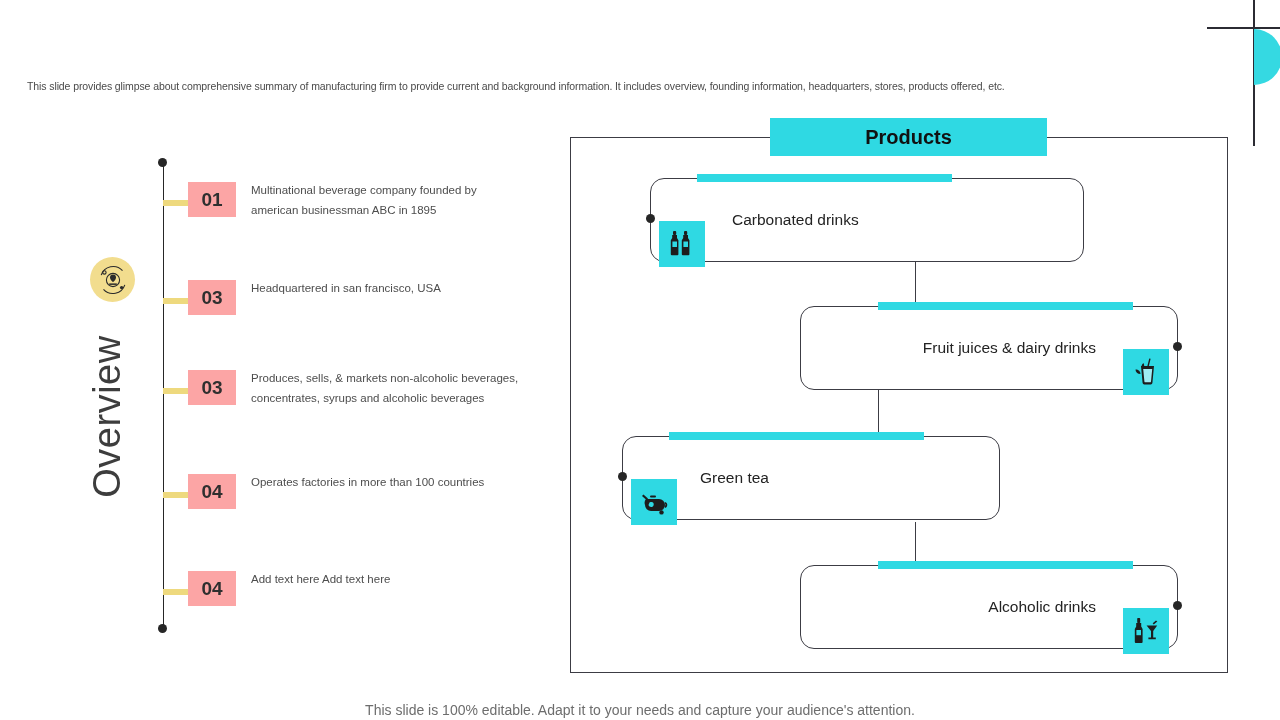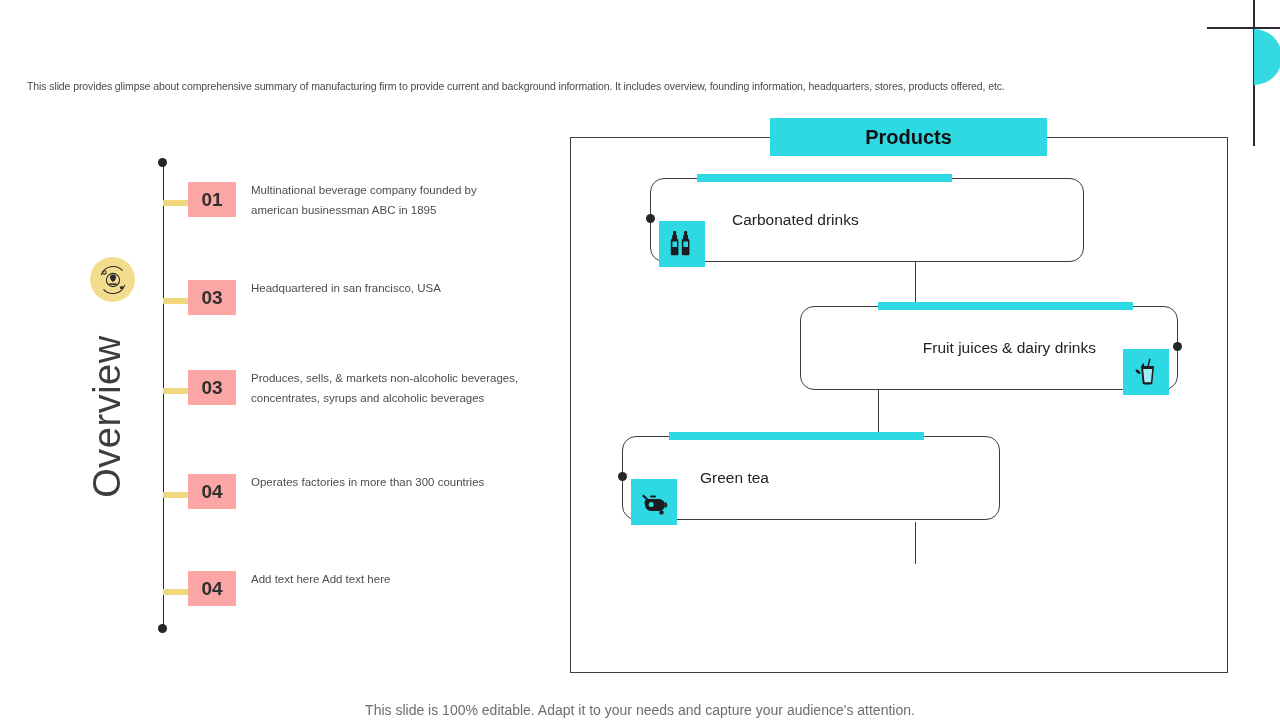--- a/index.html
+++ b/index.html
@@ -282,21 +282,21 @@
 
   <div class="step" style="top:370px;">
     <div class="step-stub"></div>
     <div class="step-num">03</div>
     <div class="step-text">Produces, sells, &amp; markets non-alcoholic beverages,  concentrates, syrups and alcoholic beverages</div>
   </div>
 
   <div class="step" style="top:474px;">
     <div class="step-stub"></div>
     <div class="step-num">04</div>
-    <div class="step-text">Operates factories in more than 300 countries</div>
+    <div class="step-text">Operates factories in more than 100 countries</div>
   </div>
 
   <div class="step" style="top:571px;">
     <div class="step-stub"></div>
     <div class="step-num">04</div>
     <div class="step-text">Add text here Add text here</div>
   </div>
 
   <div class="frame"></div>
   <div class="products-tab">Products</div>
@@ -355,16 +355,33 @@
           <rect x="10" y="6.4" width="6" height="2.2" rx="1"></rect>
           <path d="M25 13 c3 0.6 3 5 0.2 6 l-0.6 -1.7 c1.2 -0.6 1.2 -2.3 0 -2.7z"></path>
           <circle cx="21.5" cy="23.4" r="2.2"></circle>
         </g>
         <path d="M9.5 13.5 c3 -1.4 5 0.6 4 3 c-1 2.2 -4.4 2 -5 -0.4z" fill="#2fd9e3"></path>
       </svg>
     </div>
     <div class="card-dot" style="left:-4px; top:36px;"></div>
   </div>
 
+  <div class="card" style="left:800px; top:565px; width:378px; height:84px;">
+    <div class="card-box"></div>
+    <div class="card-accent" style="left:78px; width:255px;"></div>
+    <div class="card-label" style="right:82px;">Alcoholic drinks</div>
+    <div class="card-icon" style="right:9px; top:43px;">
+      <svg width="28" height="28" viewBox="0 0 28 28" aria-hidden="true">
+        <g fill="#1d1d1d">
+          <rect x="5.2" y="1" width="3" height="5" rx="0.8"></rect>
+          <path d="M4.2 6 h5 v3.4 l1.4 2.6 v13 a1 1 0 0 1 -1 1 h-5.8 a1 1 0 0 1 -1 -1 v-13 l1.4 -2.6z"></path>
+          <path d="M14.6 8.6 h10.6 l-4 5.4 v6.4 h2.6 v1.8 h-7.4 v-1.8 h2.6 v-6.4z"></path>
+          <path d="M24 3.4 l1.3 1 l-3.6 3.2 l-1 -1.3z"></path>
+        </g>
+        <rect x="4.4" y="13" width="4.6" height="5.2" fill="#2fd9e3"></rect>
+      </svg>
+    </div>
+    <div class="card-dot" style="right:-4px; top:36px;"></div>
+  </div>
 
   <div class="footer">This slide is 100% editable. Adapt it to your needs and capture your audience's attention.</div>
 
 </div>
 
 </body></html>

